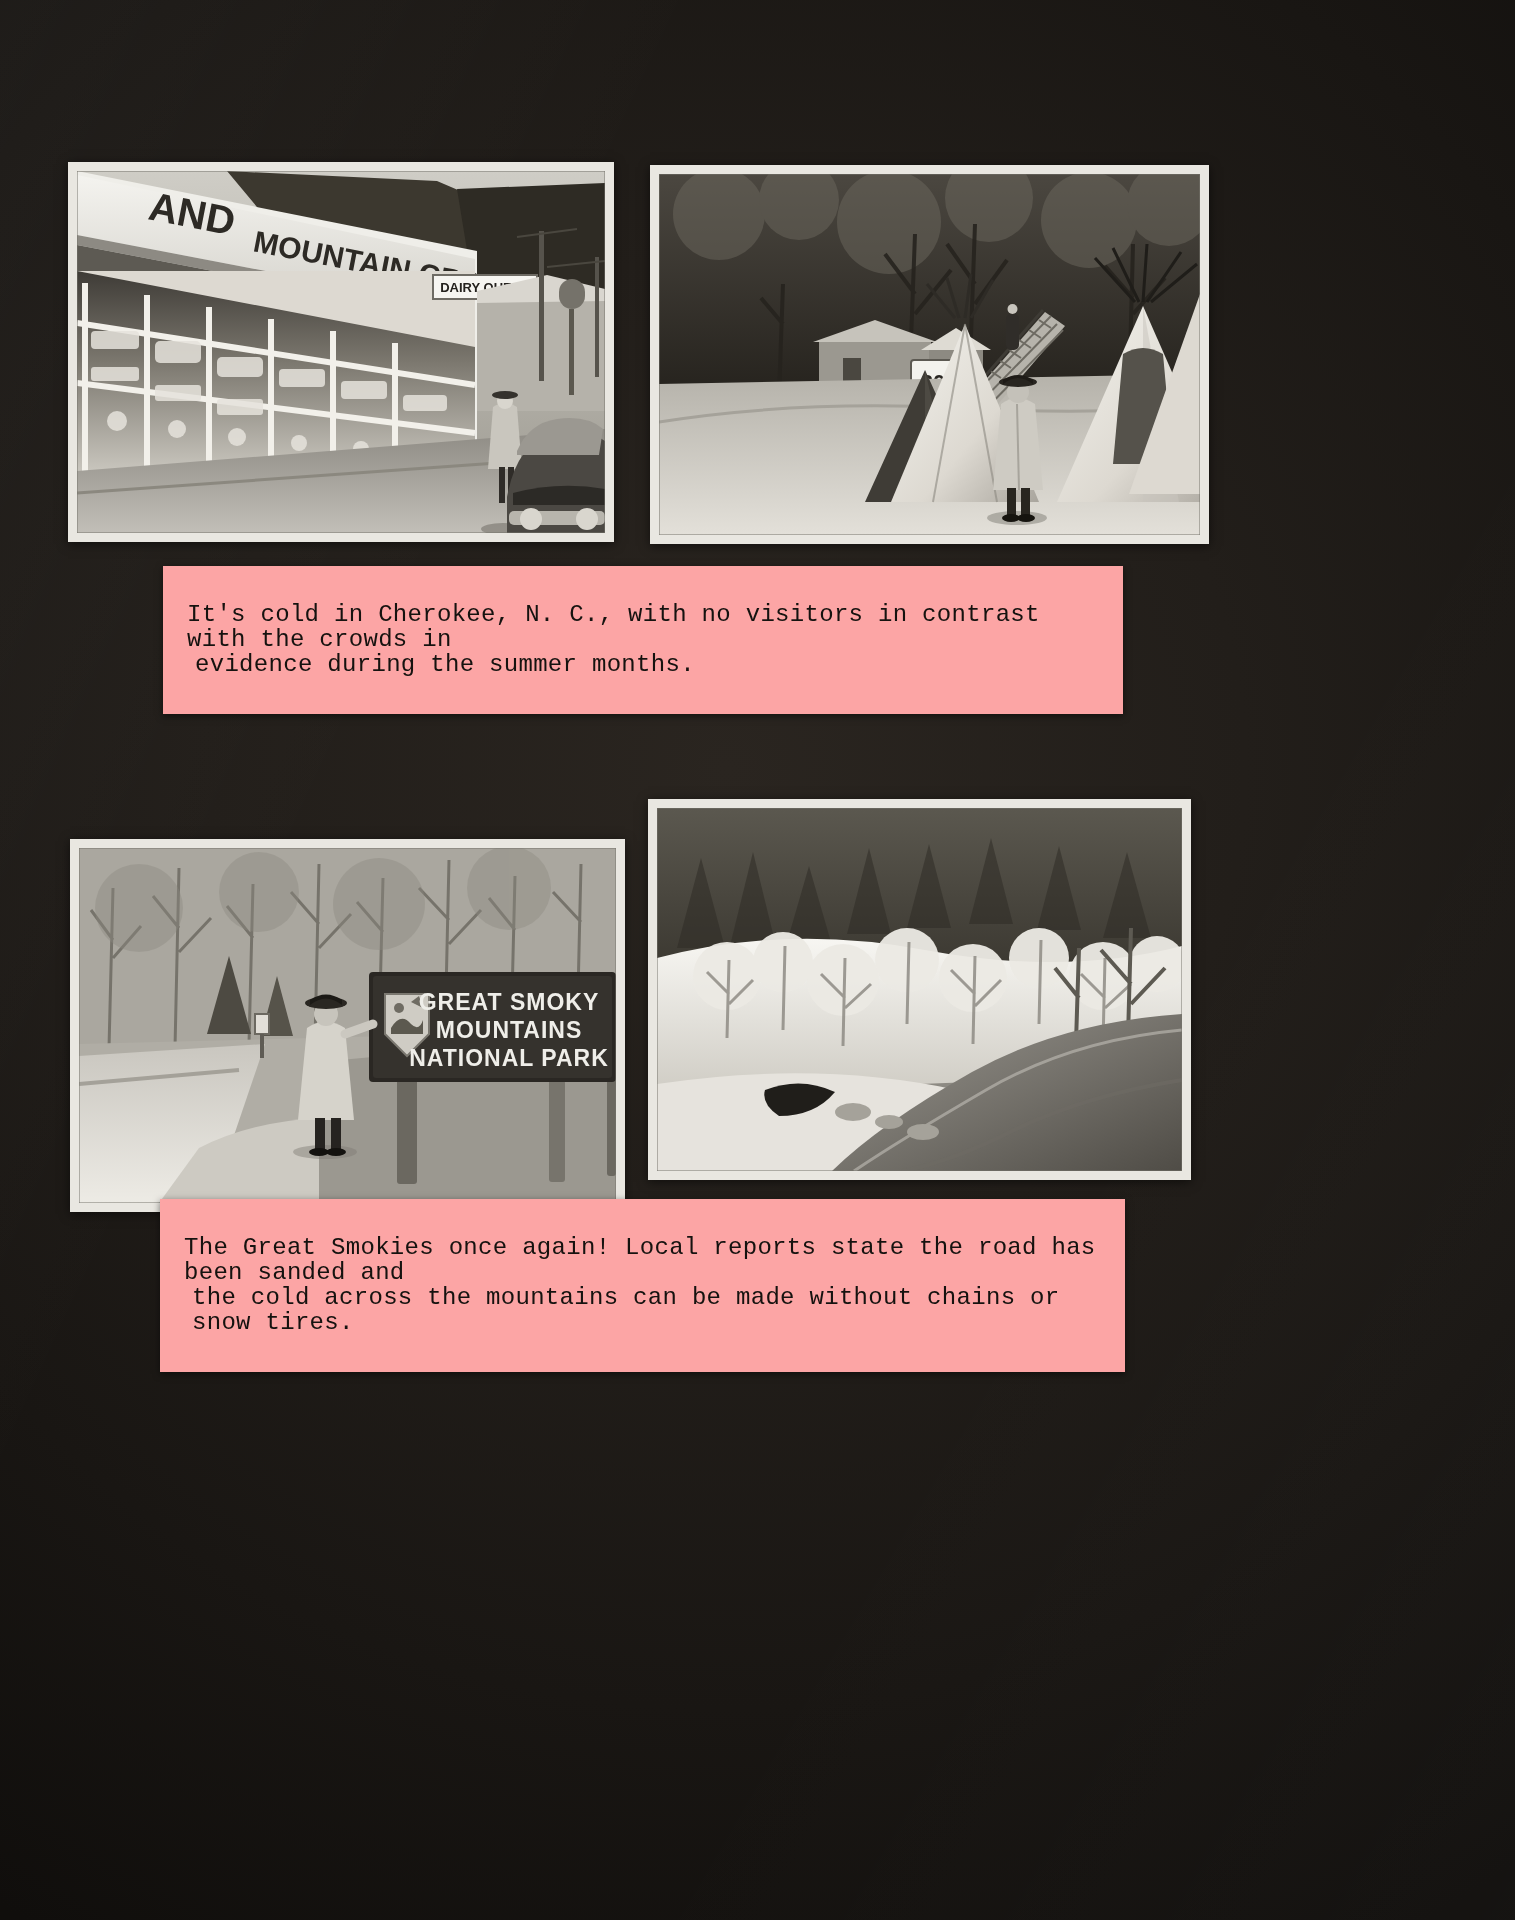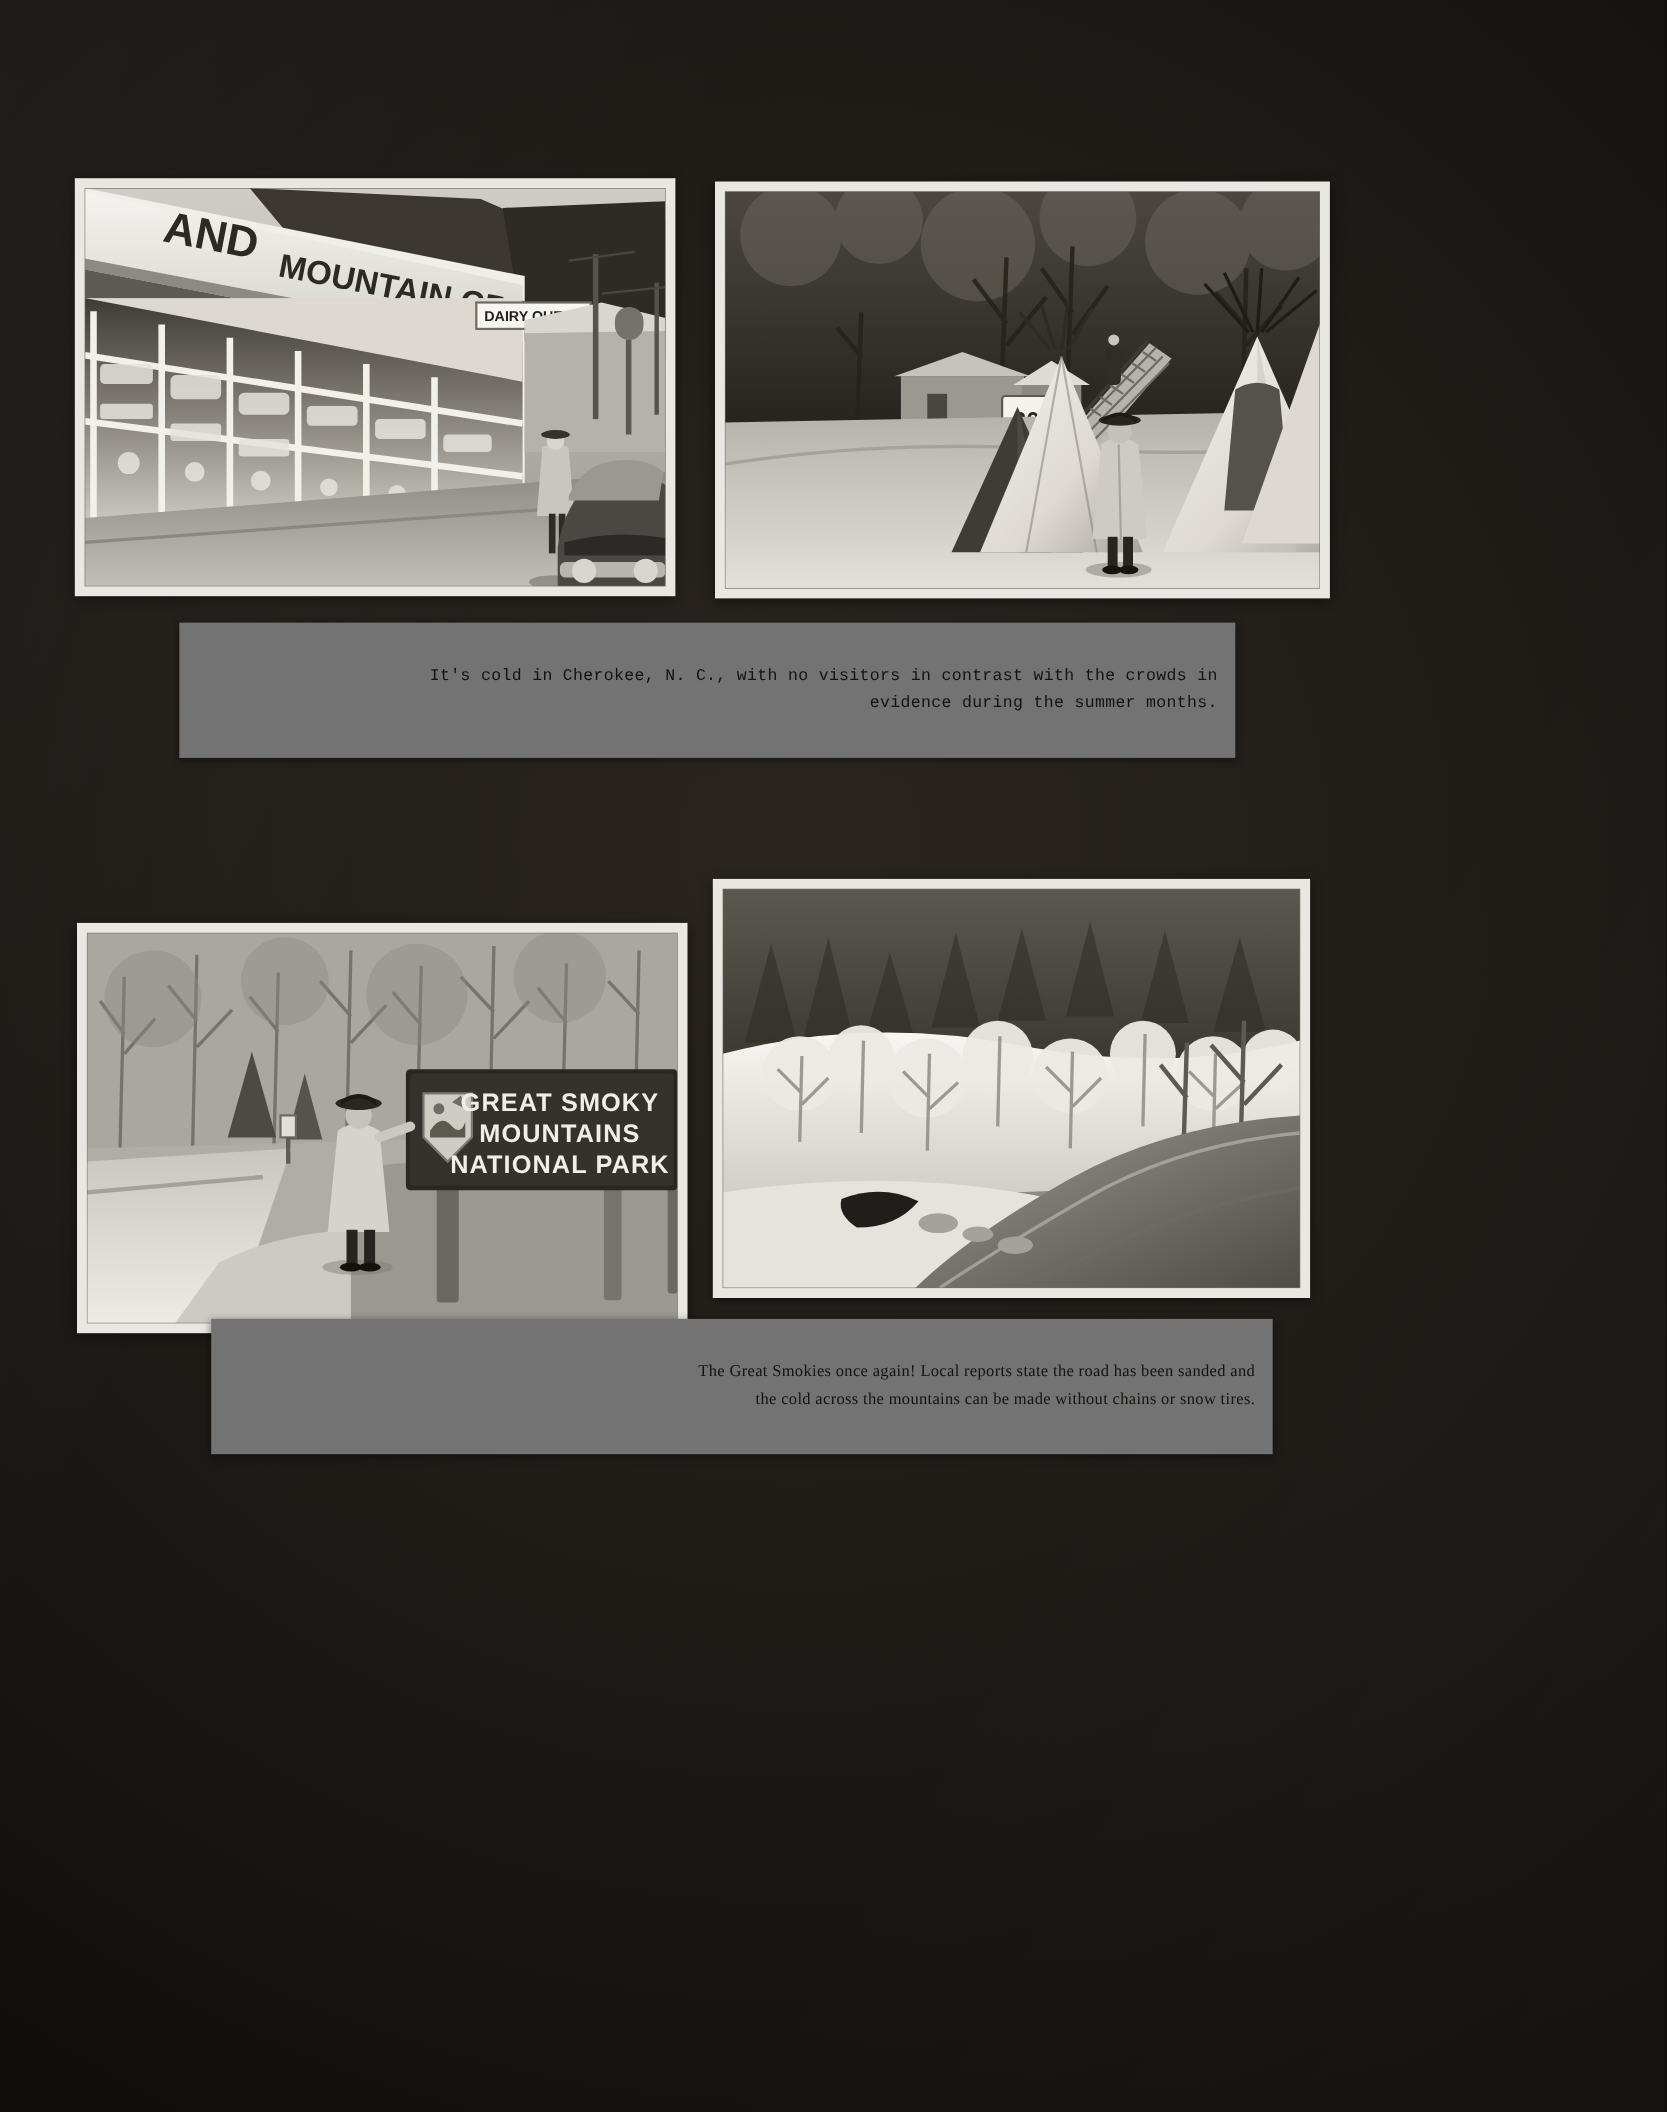--- a/index.html
+++ b/index.html
@@ -44,41 +44,40 @@
     width: 100%;
     height: 100%;
     overflow: hidden;
     background: #6d6d6a;
   }
   .photo svg { display: block; width: 100%; height: 100%; }
 
   
   .caption {
     position: absolute;
-    background: #737373;
+    background: #fca5a5;
     color: #15120f;
     font-family: "Liberation Mono", monospace;
-    font-size: 15px;
+    font-size: 24px;
     line-height: 25px;
     letter-spacing: 0.3px;
     padding: 11px 16px 12px 24px;
     box-shadow: 0 2px 7px rgba(0,0,0,0.5);
     white-space: pre-line;
-    text-align: right;
   }
   .caption .line2 { display: block; margin-left: 8px; }
 
   
   #photo-storefront { left: 68px;  top: 162px; width: 528px; height: 362px; }
   #photo-teepees    { left: 650px; top: 165px; width: 541px; height: 361px; }
   #photo-park-sign  { left: 70px;  top: 839px; width: 537px; height: 355px; text-align: right; }
   #photo-snow-road  { left: 648px; top: 799px; width: 525px; height: 363px; }
 
   #caption-cherokee { left: 163px; top: 566px; width: 920px; }
-  #caption-smokies  { left: 192px; top: 1199px; width: 925px; font-family: Liberation Serif, serif; }
+  #caption-smokies  { left: 160px; top: 1199px; width: 925px; }
 </style>
 </head>
 <body>
 
 <div class="album-page"></div>
 
 <div class="photo" id="photo-storefront">
   <div class="frame">
     <svg viewBox="0 0 528 362" preserveAspectRatio="none">
       <defs>

